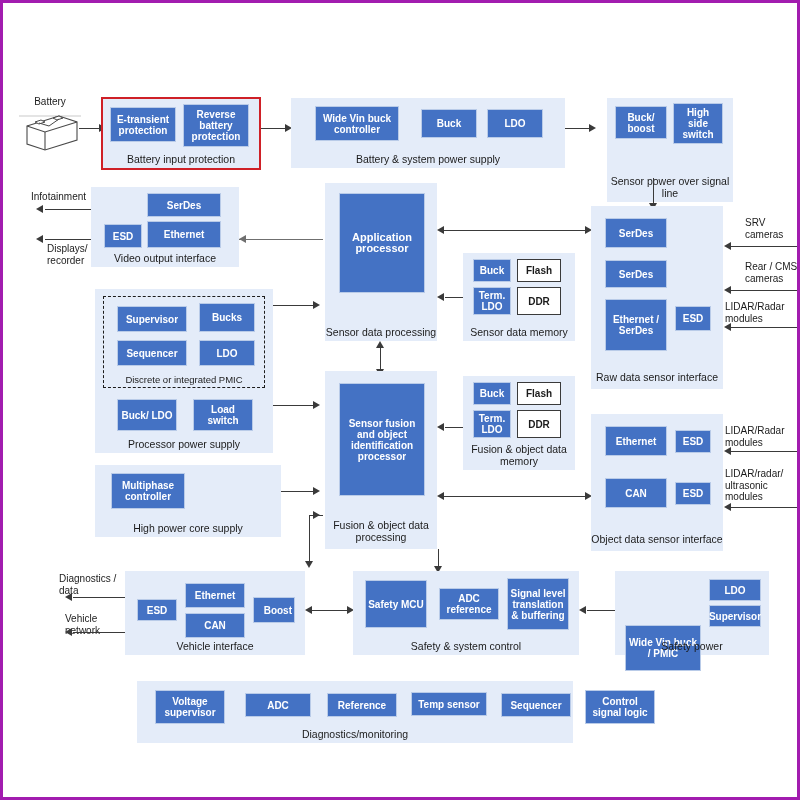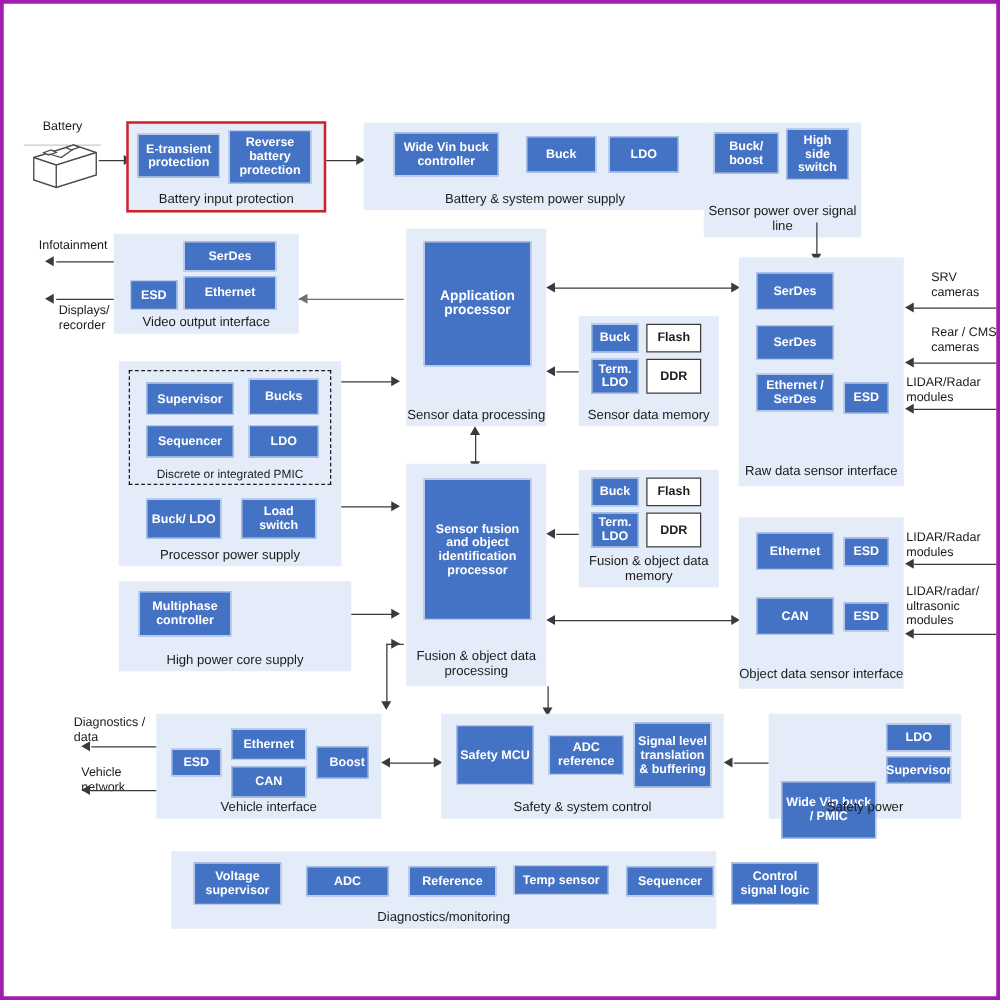--- a/index.html
+++ b/index.html
@@ -86,21 +86,21 @@
     </div>
     <div class="blk" style="left:196px;top:11px;width:56px;height:29px;">
       <span>LDO</span>
     </div>
     <div class="cap">Battery &amp; system power supply</div>
   </div>
 
   <div class="ln h" style="left:562px;top:125px;width:26px;"></div>
   <div class="ar right" style="left:586px;top:121px;"></div>
 
-  <div class="grp" style="left:560px;top:95px;width:126px;height:92px;text-decoration:underline;">
+  <div class="grp" style="left:604px;top:95px;width:126px;height:104px;text-decoration:underline;">
     <div class="blk" style="left:8px;top:8px;width:52px;height:33px;">
       <span>Buck/ boost</span>
     </div>
     <div class="blk" style="left:66px;top:5px;width:50px;height:41px;">
       <span>High side switch</span>
     </div>
     <div class="cap">Sensor power over signal line</div>
   </div>
   <div class="ln v" style="left:650px;top:175px;width:1.4px;height:28px;"></div>
   <div class="ar down" style="left:646px;top:200px;"></div>
@@ -162,21 +162,21 @@
     <div class="cap">Sensor data memory</div>
   </div>
 
   <div class="grp" style="left:588px;top:203px;width:132px;height:183px;">
     <div class="blk" style="left:14px;top:12px;width:62px;height:30px;">
       <span>SerDes</span>
     </div>
     <div class="blk" style="left:14px;top:54px;width:62px;height:28px;">
       <span>SerDes</span>
     </div>
-    <div class="blk" style="left:14px;top:93px;width:62px;height:30px;">
+    <div class="blk" style="left:14px;top:93px;width:62px;height:52px;">
       <span>Ethernet / SerDes</span>
     </div>
     <div class="blk" style="left:84px;top:100px;width:36px;height:25px;">
       <span>ESD</span>
     </div>
     <div class="cap" style="bottom:6px;">Raw data sensor interface</div>
   </div>
 
   <div class="lbl" style="left:742px;top:214px;width:58px;">SRV cameras</div>
   <div class="ln h" style="left:728px;top:243px;width:66px;"></div>

